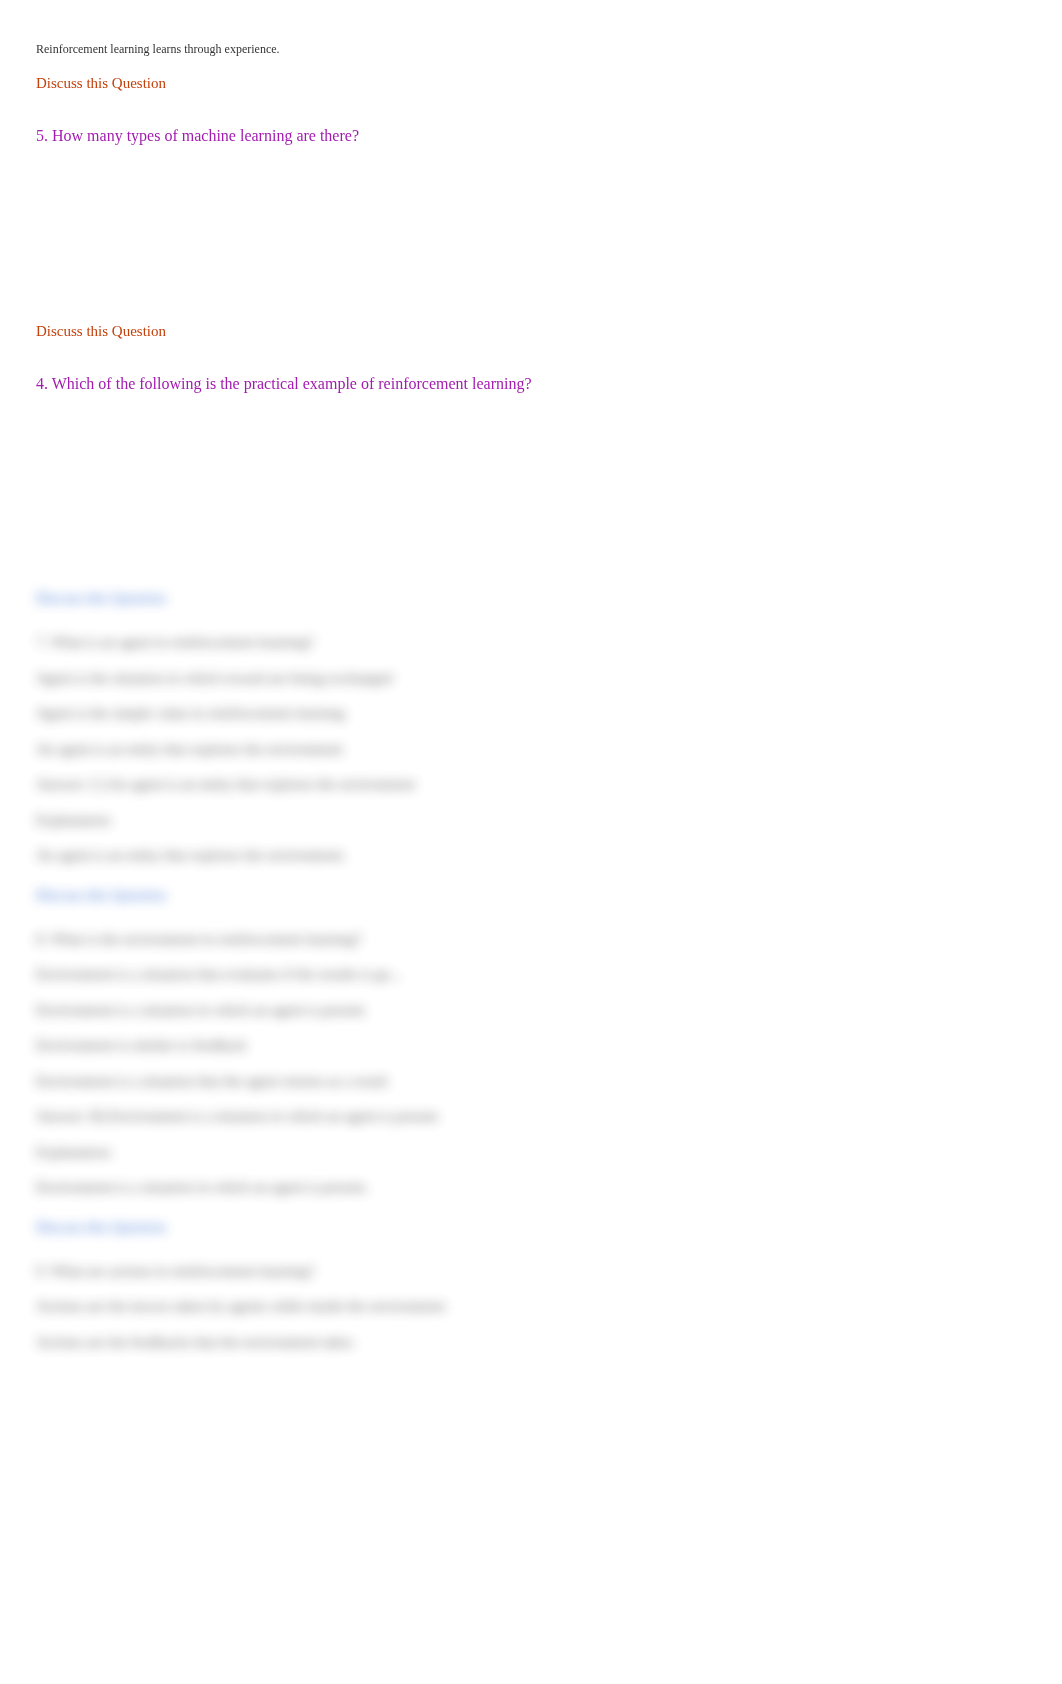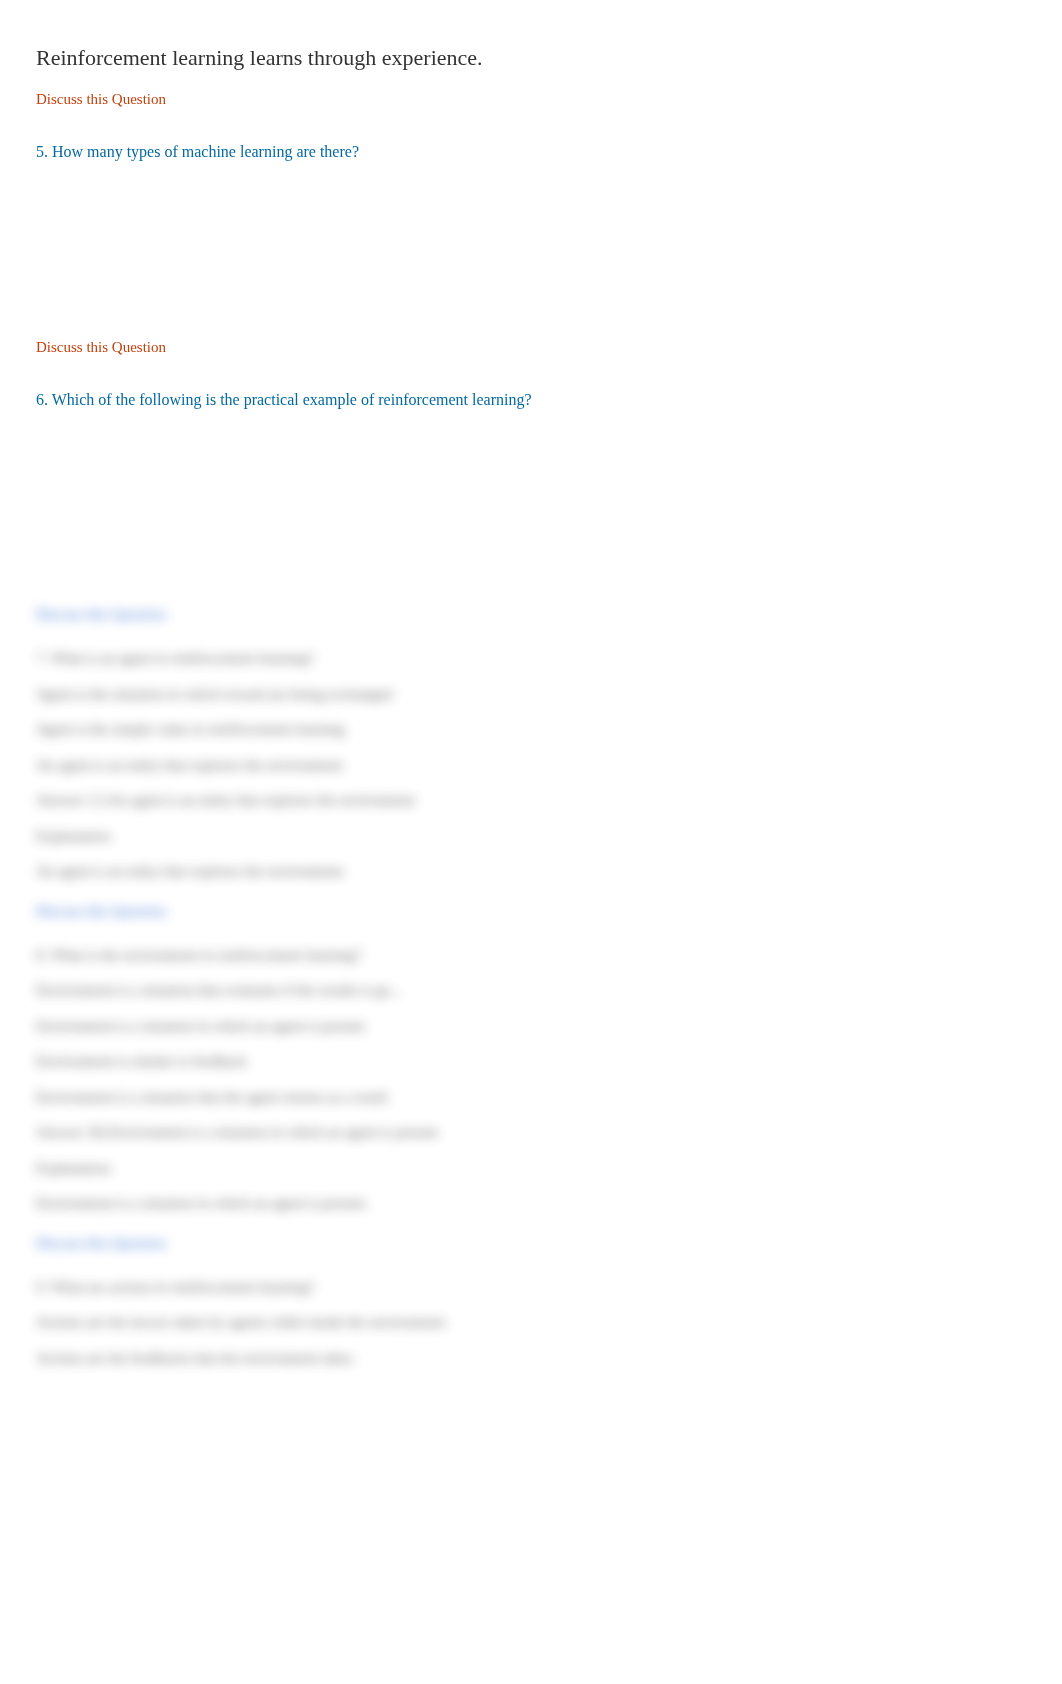--- a/index.html
+++ b/index.html
@@ -9,34 +9,34 @@
     }
     body {
       font-family: Georgia, 'Times New Roman', serif;
       background: #ffffff;
       padding: 40px 36px;
       color: #333333;
       width: 1062px;
       line-height: 1.6;
     }
     .statement {
-      font-size: 22px;
+      font-size: 12px;
       color: #333333;
       margin-bottom: 12px;
     }
     .discuss-link {
       color: #c2410c;
       font-size: 15px;
       cursor: pointer;
       margin-bottom: 24px;
       display: block;
     }
     .question-title {
       font-size: 16px;
-      color: #0369a1;
+      color: #a21caf;
       margin-top: 28px;
       margin-bottom: 170px;
     }
     .blurred-section {
       filter: blur(6px);
       user-select: none;
       pointer-events: none;
       opacity: 0.85;
     }
     .blur-line {
@@ -61,21 +61,21 @@
 <body>
 
 <div class="statement">Reinforcement learning learns through experience.</div>
 
 <a class="discuss-link">Discuss this Question</a>
 
 <div class="question-title">5. How many types of machine learning are there?</div>
 
 <a class="discuss-link">Discuss this Question</a>
 
-<div class="question-title q6-title">6. Which of the following is the practical example of reinforcement learning?</div>
+<div class="question-title q6-title">4. Which of the following is the practical example of reinforcement learning?</div>
 
 <div class="blurred-section">
 
   <div class="blur-discuss">Discuss this Question</div>
 
   <div class="blur-block">
     <div class="blur-line">7. What is an agent in reinforcement learning?</div>
     <div class="blur-line">Agent is the situation in which reward are being exchanged</div>
     <div class="blur-line">Agent is the simple value in reinforcement learning</div>
     <div class="blur-line">An agent is an entity that explores the environment</div>

